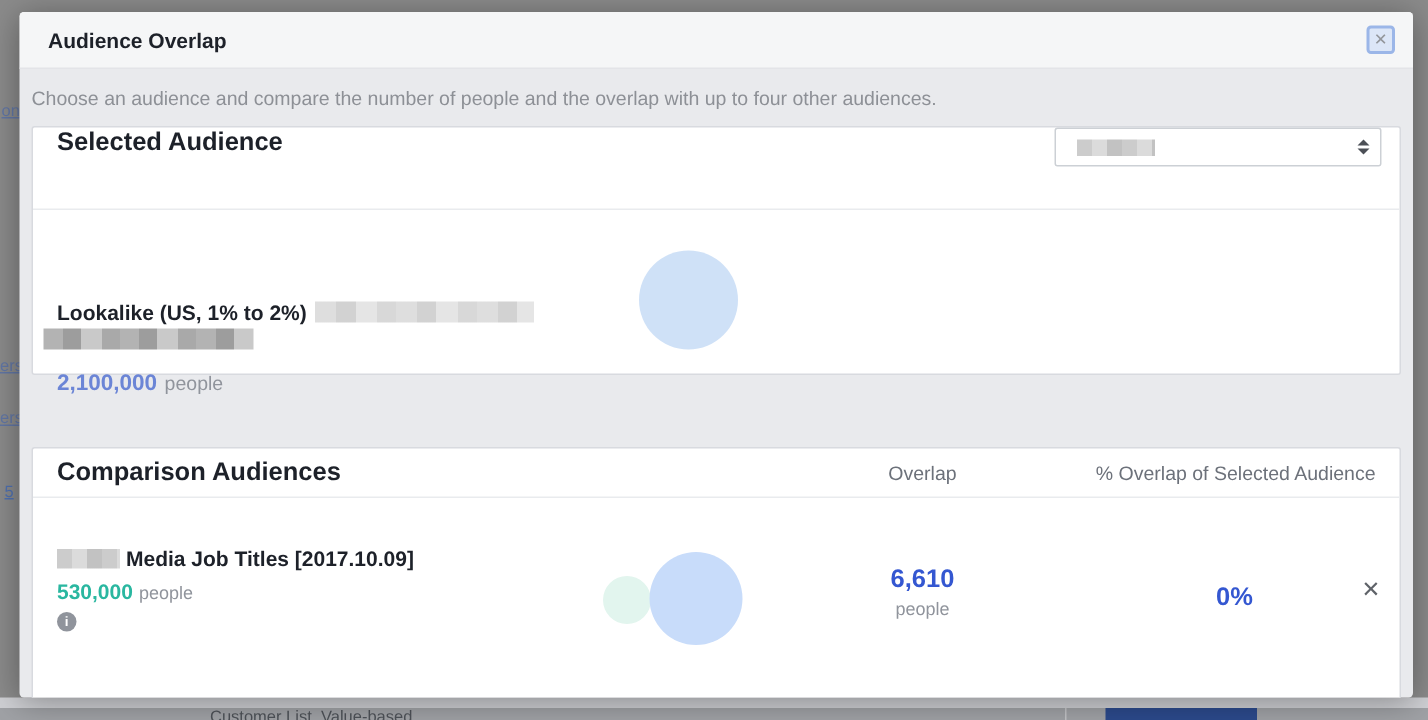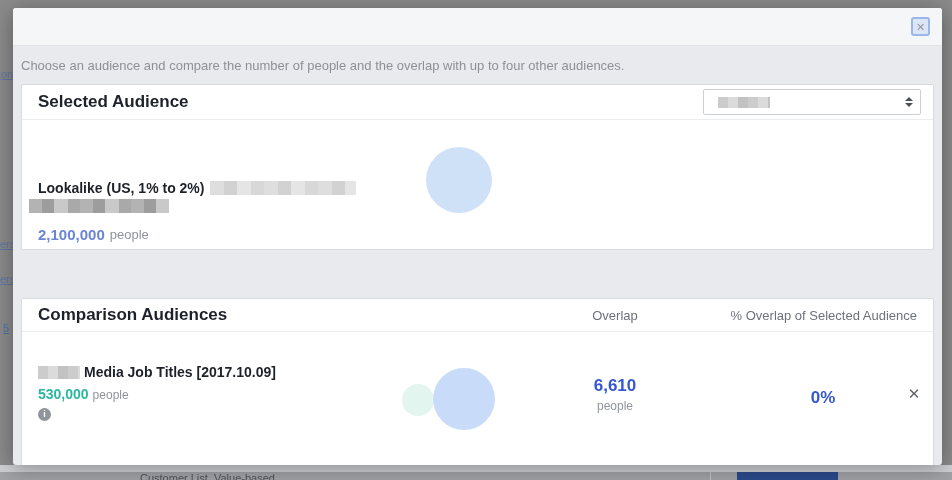--- a/index.html
+++ b/index.html
@@ -38,22 +38,22 @@
   }
   .modal-desc { position:absolute; top:50px; left:8px; right:8px; font-size:13px; color:#8d9096; }
   
   .card {
     position:absolute; left:8px; width:913px; background:#fff;
     border:1px solid #d8dadf; border-radius:2px;
   }
   .card-selected { top:76px; height:166px; }
   .card-comparison { top:254px; height:200px;margin-top:36px; }
   .card-header {
-    height:35px; border-bottom:1px solid #e9ebee;
-    display:flex; align-items:center; padding:0 12px 0 16px; position:relative;
+    height:55px; border-bottom:1px solid #e9ebee;
+    display:flex; align-items:flex-start; padding:0 12px 0 16px; position:relative;
   }
   .card-header h2 { font-size:17px; font-weight:bold; color:#1d2129; }
   .card-header2 { height:33px; border-bottom:1px solid #e9ebee; display:flex; align-items:center; padding:0 16px; position:relative; }
   .card-header2 h2 { font-size:17px; font-weight:bold; color:#1d2129; }
   .col-overlap { position:absolute; left:538px; width:110px; text-align:center; font-size:13px; color:#6c717a; }
   .col-pct { position:absolute; right:16px; font-size:13px; color:#6c717a; }
   
   .dropdown {
     margin-left:auto; width:218px; height:26px; border:1px solid #ccd0d5; border-radius:2px;
     background:#fff; display:flex; align-items:center; padding:0 7px 0 9px;
@@ -125,20 +125,21 @@
   <div class="bottom-content">
     <span class="bottom-text">Customer List, Value-based</span>
     <div class="bottom-seam"></div>
     <div class="bottom-button"></div>
   </div>
 </div>
 
 <div class="modal">
 
   <div class="modal-header">
+    <h1>Audience Overlap</h1>
     <button class="close-btn">
       <span>✕</span>
     </button>
   </div>
 
   <p class="modal-desc">Choose an audience and compare the number of people and the overlap with up to four other audiences.</p>
 
   <section class="card card-selected">
     <div class="card-header">
       <h2>Selected Audience</h2>

